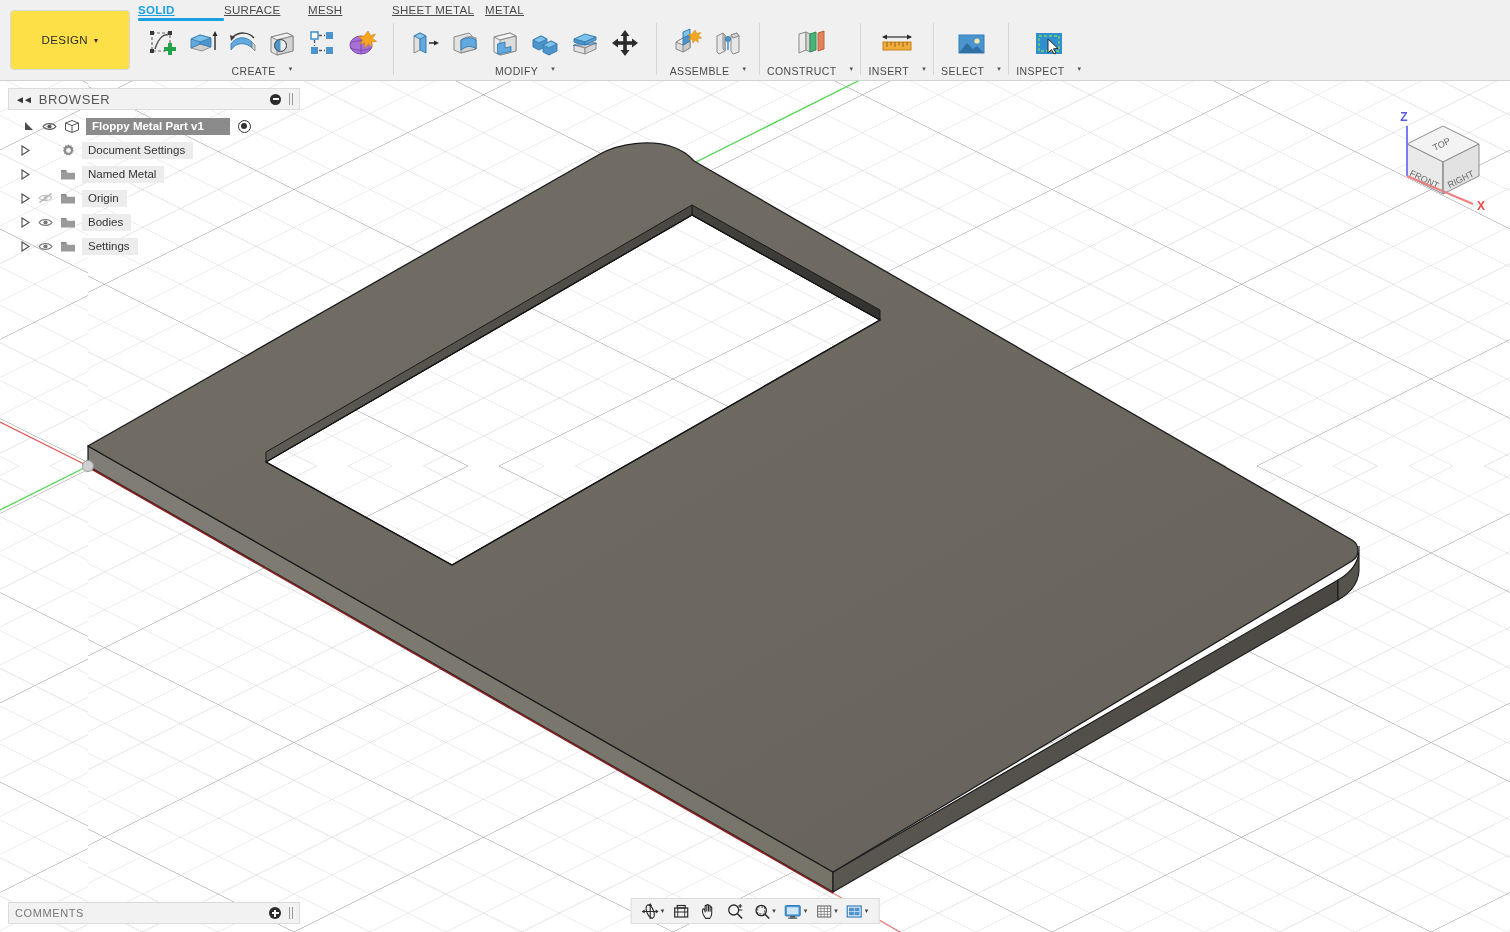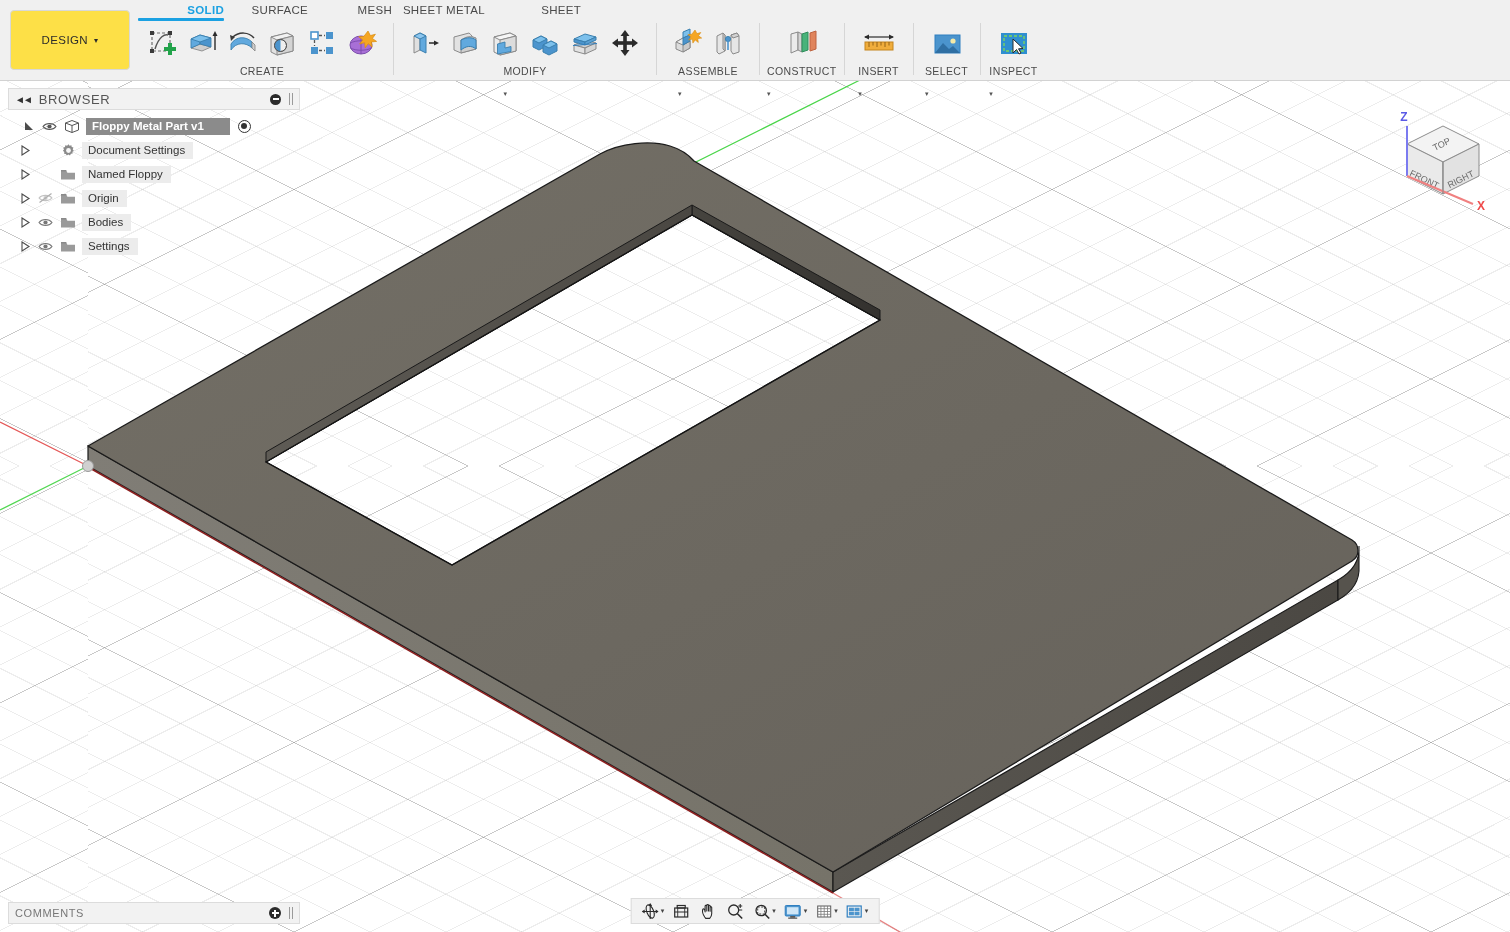--- a/index.html
+++ b/index.html
@@ -33,32 +33,32 @@
   #design-box {
     width: 120px; height: 60px; margin: 10px 0 0 10px;
     border: 1px solid #d8d8d8; border-radius: 4px; background: #fde047;
     display: flex; align-items: center; justify-content: center;
     font-size: 11.5px; color: #2b2b2b; letter-spacing: .4px;
   }
   .tabs-and-tools { display: flex; flex-direction: column; flex: 1; height: 81px; }
   .tabrow { display: flex; align-items: flex-start; height: 21px; padding-left: 8px; }
   .tab {
     font-size: 11.5px; color: #4a4a4a; letter-spacing: .3px;
-    padding: 4px 0 0 0; margin-right: 0; text-align: right; cursor: default;
+    padding: 4px 0 0 0; margin-right: 0; text-align: left; cursor: default; text-decoration: underline;
   }
   .tab.active { color: #1ba1e2; font-weight: bold; }
   .tab .uline { display:block; height: 3px; background: transparent; margin-top: 2px; border-radius: 1px; }
   .tab.active .uline { background: #1ba1e2; }
 
   .groups { display: flex; align-items: flex-start; height: 60px; padding-left: 8px; }
   .grp { display: flex; flex-direction: column; align-items: center; height: 60px; position: relative; }
   .grp-icons { display: flex; align-items: center; height: 44px; padding: 0 4px; }
   .grp-label {
     font-size: 10.5px; color: #4a4a4a; letter-spacing: .4px;
-    display: flex; align-items: flex-start; gap: 13px; height: 14px; flex-direction: column;
+    display: flex; align-items: flex-start; gap: 13px; height: 14px;
   }
   .grp-label .caret { font-size: 7px; color: #555; }
   .sep { width: 1px; height: 52px; background: #d6d6d6; margin: 2px 7px 0 7px; align-self: flex-start; }
   .tbtn {
     width: 40px; height: 40px; display: flex; align-items: center; justify-content: center;
     border-radius: 3px; cursor: default;
   }
   .tbtn svg { display: block; }
 
   
@@ -214,21 +214,21 @@
         </div>
         <div class="tab" style="width:84px">
           <span>MESH</span>
           <span class="uline"></span>
         </div>
         <div class="tab" style="width:93px">
           <span>SHEET METAL</span>
           <span class="uline"></span>
         </div>
         <div class="tab" style="width:96px">
-          <span>SHEET</span>
+          <span>METAL</span>
           <span class="uline"></span>
         </div>
       </div>
 
       <div class="groups">
 
         <div class="grp">
           <div class="grp-icons">
             <div class="tbtn">
               <svg width="30" height="30" viewBox="0 0 30 30">
@@ -540,21 +540,21 @@
               <path d="M2 1 L9 5.5 L2 10 Z" fill="none" stroke="#4c4c4c" stroke-width="1.1"></path>
             </svg>
         </span>
         <span class="eye"></span>
         <span class="nicon">
           <svg width="16" height="13" viewBox="0 0 16 13">
             <path d="M1 3 L6 3 L7.5 4.8 L15 4.8 L15 11.5 L1 11.5 Z" fill="#9a9a9a"></path>
             <path d="M1 2 L6 2 L7.2 3.6 L1 3.6 Z" fill="#8a8a8a"></path>
           </svg>
         </span>
-        <span class="nlabel">Named Floppy</span>
+        <span class="nlabel">Named Metal</span>
       </div>
 
       <div class="node">
         <span class="twisty">
           <svg width="11" height="11" viewBox="0 0 11 11">
               <path d="M2 1 L9 5.5 L2 10 Z" fill="none" stroke="#4c4c4c" stroke-width="1.1"></path>
             </svg>
         </span>
         <span class="eye">
           <svg width="15" height="12" viewBox="0 0 15 12">

